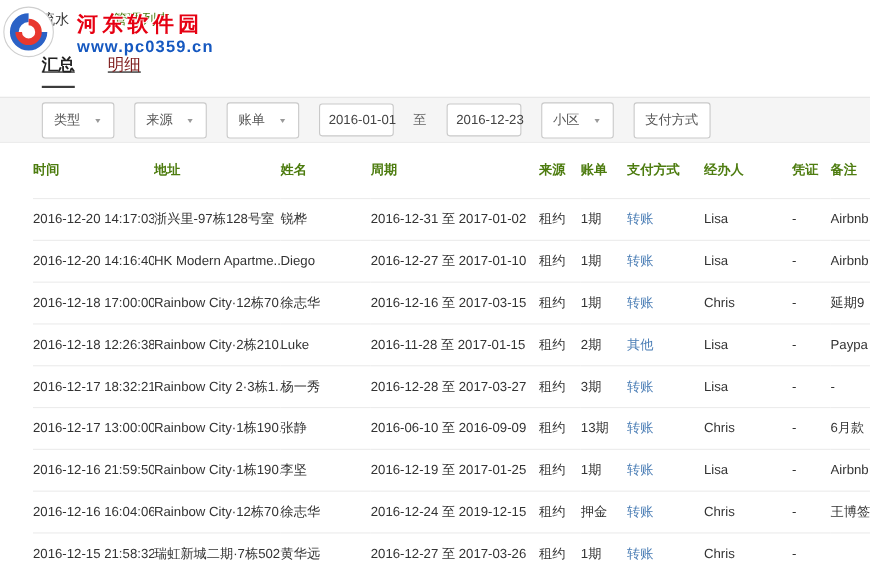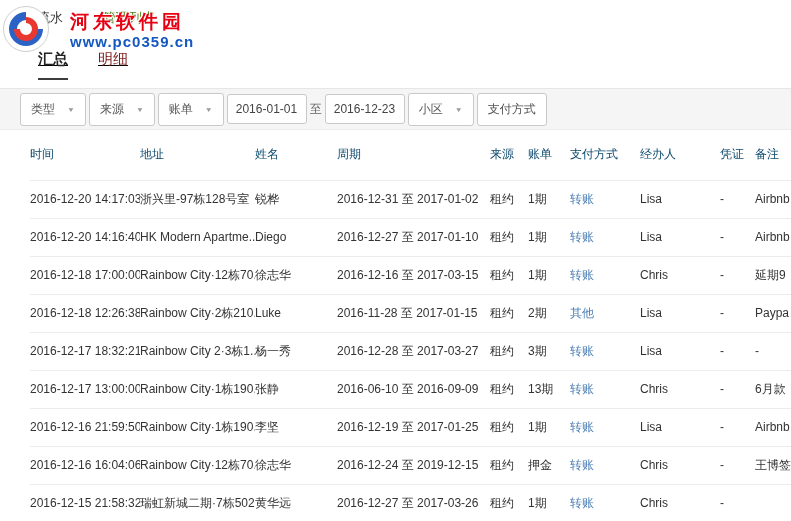--- a/index.html
+++ b/index.html
@@ -15,33 +15,33 @@
   .nav-tab.secondary { color:#4d7c0f; margin-left:40px; }
 
   
   .subtabs { display:flex; align-items:flex-start; gap:30px; height:60px; padding:22px 0 0 38px;text-decoration:underline; }
   .subtab { font-size:15px; color:#7f1d1d; padding-bottom:9px; }
   .subtab.active { color:#222; font-weight:700; border-bottom:2px solid #3c3c3c; }
 
   
   .filterbar { display:flex; align-items:center; height:42px; background:#f5f5f5;
     border-top:1px solid #e6e6e6; border-bottom:1px solid #ececec;
-    padding-left:20px; gap:3px; white-space:nowrap; overflow:hidden; }
+    padding-left:38px; gap:18px; white-space:nowrap; overflow:hidden; }
   .dropdown { display:inline-flex; align-items:center; justify-content:space-between; gap:12px;
     background:#fff; border:1px solid #c9c9c9; border-radius:3px;
     padding:7px 10px; font-size:12px; color:#555; flex:0 0 auto; }
   .caret { font-size:8px; color:#999; transform:scaleY(.8); }
   .datebox { background:#fff; border:1px solid #c9c9c9; border-radius:3px;
-    padding:7px 8px; font-size:12px; color:#444; width:80px; flex:0 0 auto; }
+    padding:7px 8px; font-size:12px; color:#444; width:68px; flex:0 0 auto; }
   .date-sep { font-size:12px; color:#666; flex:0 0 auto; }
 
   
   .table-wrap { width:791px; overflow:hidden; }
   table { border-collapse:collapse; table-layout:fixed; width:890px; margin-left:30px; }
-  th { height:50px; text-align:left; font-size:12px; font-weight:400; color:#0c4a6e;
+  th { height:50px; text-align:left; font-size:12px; font-weight:700; color:#4d7c0f;
     padding-right:8px; vertical-align:middle; white-space:nowrap; overflow:hidden; }
   td { height:38px; font-size:12px; color:#333; border-top:1px solid #ececec;
     padding-right:8px; vertical-align:middle; white-space:nowrap; overflow:hidden; }
   .payment-text { color:var(--payment-text,#4a7db5); }
 
   
   .watermark { position:absolute; top:5px; left:2px; display:flex; align-items:center;
     gap:20px; z-index:50; pointer-events:none; }
   .wm-text span { display:block; line-height:1.15; }
   .wm-name { font-size:19px; font-weight:700; color:var(--watermark-red,#e60012);

